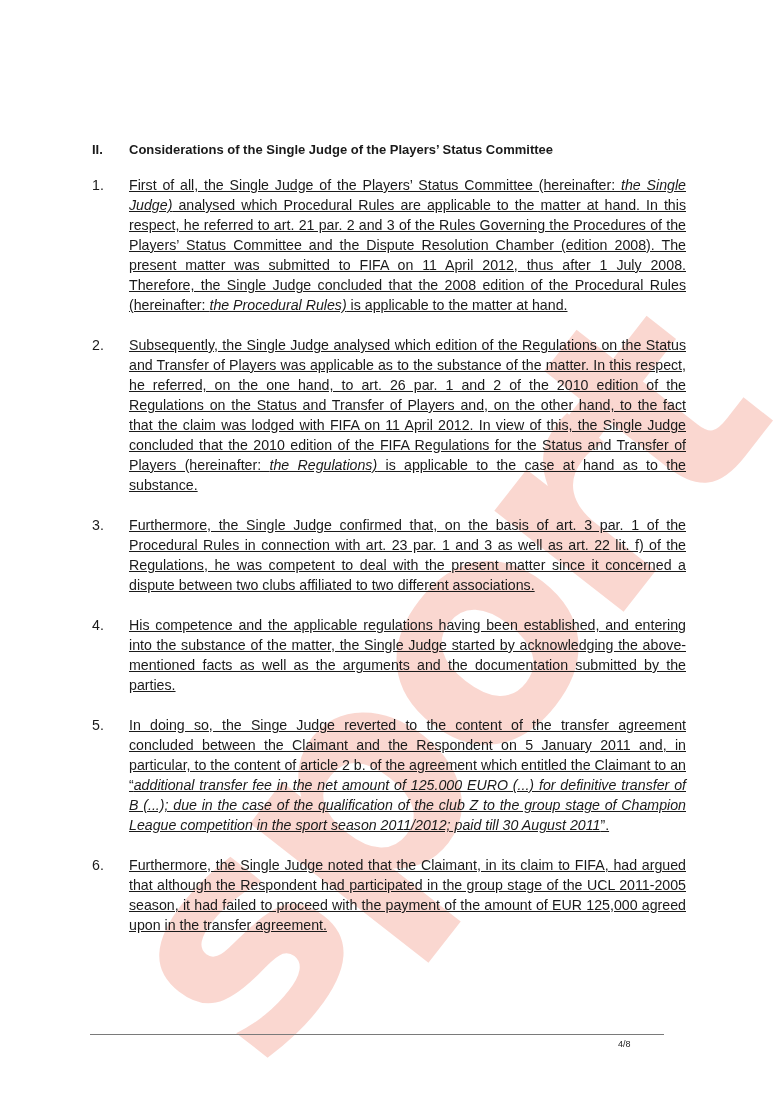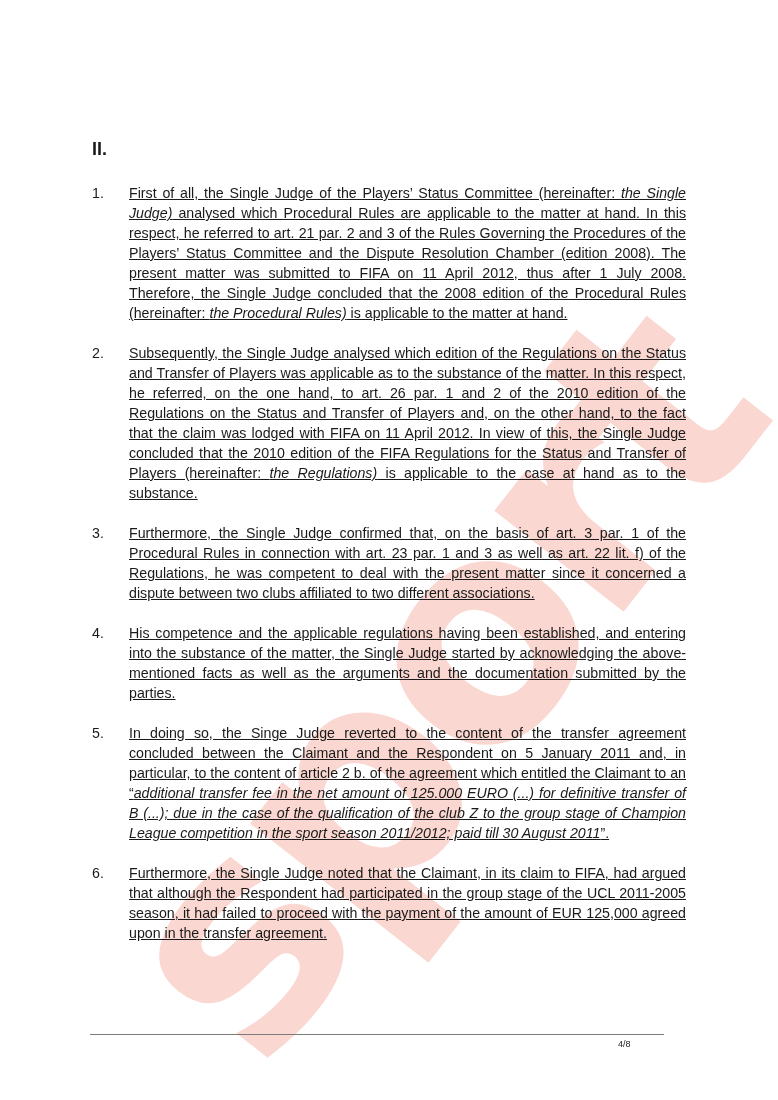--- a/index.html
+++ b/index.html
@@ -4,39 +4,40 @@
 <style>
   html, body { margin: 0; padding: 0; background: #ffffff; }
   body { width: 778px; height: 1100px; position: relative; overflow: hidden;
          font-family: "Liberation Sans", "DejaVu Sans", sans-serif; color: #1a1a1a; }
   .watermark { position: absolute; left: 60px; top: 250px; width: 700px; height: 700px;
                pointer-events: none; z-index: 0; }
   .watermark span { position: absolute; left: -40px; top: 260px; font-family: "DejaVu Sans", sans-serif;
                     font-weight: bold; font-size: 300px; color: #f6b7ab; opacity: 0.55;
                     transform: rotate(-52deg); transform-origin: center; letter-spacing: -12px; white-space: nowrap; }
   .content { position: absolute; left: 92px; top: 140px; width: 594px; z-index: 1; }
-  .heading { display: flex; font-weight: bold; font-size: 18px; line-height: 19px; margin-bottom: 24px; }
+  .heading { display: flex; font-weight: bold; font-size: 13px; line-height: 19px; margin-bottom: 16px; }
   .heading .num { width: 37px; flex: none; }
   .item { display: flex; font-size: 14.2px; line-height: 20px; margin-bottom: 20px; }
   .item .num { width: 37px; flex: none; }
   .item .txt { flex: 1; text-align: justify; text-decoration: underline; }
   .item .txt i { font-style: italic; }
   .footer-rule { position: absolute; left: 90px; top: 1034px; width: 574px; height: 1px; background: #7a7a7a; z-index: 1; }
   .page-number { position: absolute; left: 618px; top: 1039px; font-size: 9px; font-family: "Liberation Sans", sans-serif; color: #222; z-index: 1; }
 </style>
 </head>
 <body>
 
 <div class="watermark">
   <span>sport</span>
 </div>
 
 <div class="content">
   <div class="heading">
     <span class="num">II.</span>
+    <span>Considerations of the Single Judge of the Players’ Status Committee</span>
   </div>
 
   <div class="item">
     <span class="num">1.</span>
     <div class="txt"><span>First of all, the Single Judge of the Players’ Status Committee (hereinafter: </span><i>the Single Judge)</i><span> analysed which Procedural Rules are applicable to the matter at hand. In this respect, he referred to art. 21 par. 2 and 3 of the Rules Governing the Procedures of the Players’ Status Committee and the Dispute Resolution Chamber (edition 2008). The present matter was submitted to FIFA on 11 April 2012, thus after 1 July 2008. Therefore, the Single Judge concluded that the 2008 edition of the Procedural Rules (hereinafter: </span><i>the Procedural Rules)</i><span> is applicable to the matter at hand.</span></div>
   </div>
   <div class="item">
     <span class="num">2.</span>
     <div class="txt"><span>Subsequently, the Single Judge analysed which edition of the Regulations on the Status and Transfer of Players was applicable as to the substance of the matter. In this respect, he referred, on the one hand, to art. 26 par. 1 and 2 of the 2010 edition of the Regulations on the Status and Transfer of Players and, on the other hand, to the fact that the claim was lodged with FIFA on 11 April 2012. In view of this, the Single Judge concluded that the 2010 edition of the FIFA Regulations for the Status and Transfer of Players (hereinafter: </span><i>the Regulations)</i><span> is applicable to the case at hand as to the substance.</span></div>
   </div>

